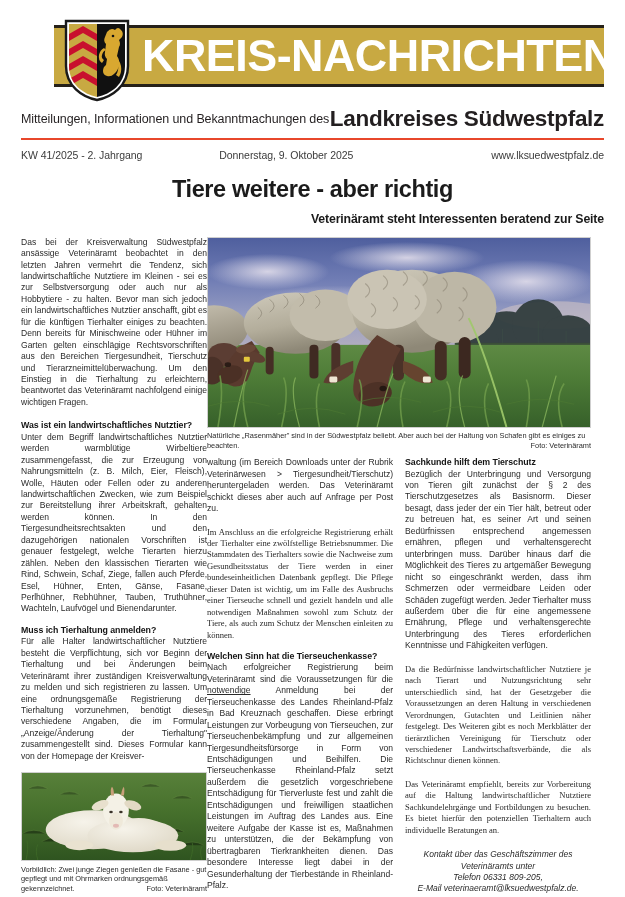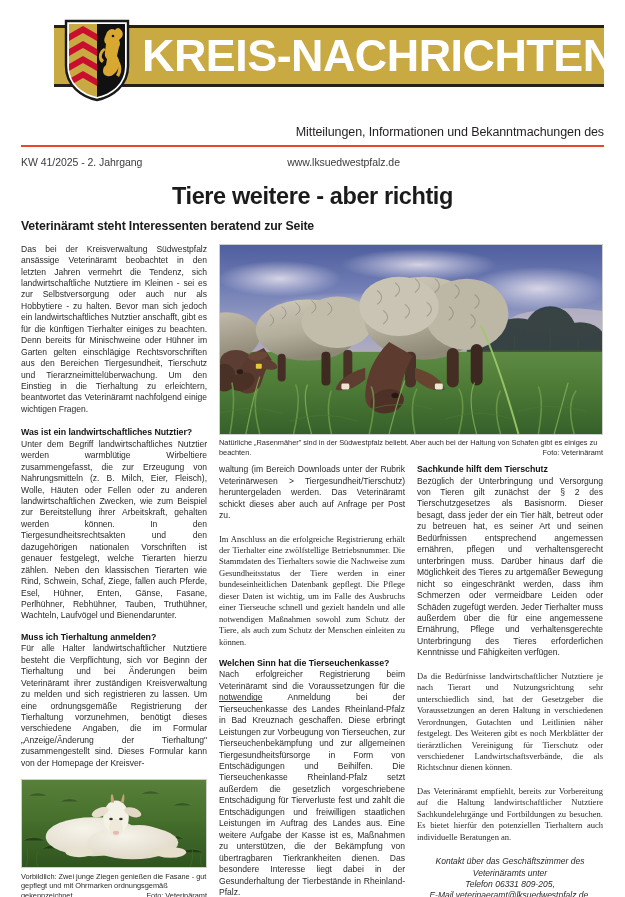--- a/index.html
+++ b/index.html
@@ -65,25 +65,24 @@
     left: 42px;
     top: 0px;
     width: 68px;
     height: 84px;
     z-index: 4;
   }
 
   
   .subrow {
     display: flex;
-    align-items: flex-end;
+    align-items: center;
     justify-content: space-between;
-    margin-top: 23px;
+    margin-top: 4px;
     padding-bottom: 4px;
-    flex-direction: column;
   }
   .subrow-left {
     font-size: 12.5px;
     color: #231f20;
     white-space: nowrap;
     letter-spacing: -0.1px;
   }
   .subrow-right {
     font-size: 22.5px;
     font-weight: bold;
@@ -113,33 +112,32 @@
   
   .headline {
     text-align: center;
     font-size: 23.5px;
     font-weight: bold;
     margin-top: 15px;
     letter-spacing: -0.4px;
     color: #1b1b1b;
   }
   .subhead {
-    text-align: left;
+    text-align: right;
     font-size: 12.3px;
     font-weight: bold;
     margin-top: 9px;
     letter-spacing: -0.15px;
     color: #1b1b1b;
   }
 
   
   .cols {
     display: flex;
     margin-top: 11px;
-    gap: 12px;
     align-items: flex-start;
   }
   .col {
     width: 186px;
     flex: 0 0 186px;
   }
 
   p.body {
     margin: 0;
     font-size: 8.55px;
@@ -227,25 +225,27 @@
           <path d="M52 40 q5 2 6 8 q1 6-2 11 l-3-2 q3-5 2-9 q-1-5-5-6 z"></path>
           <path d="M41 30 q-4 2-5 7 q-1 5 3 8 l2-3 q-3-2-2-5 q1-4 4-5 z"></path>
         </g>
         <circle cx="50" cy="18" r="1.3" fill="#111111"></circle>
       </g>
     </svg>
   </div>
 
   <div class="subrow">
     <div class="subrow-left">Mitteilungen, Informationen und Bekanntmachungen des</div>
+    <div class="subrow-right">Landkreises Südwestpfalz</div>
   </div>
   <div class="red-rule"></div>
 
   <div class="inforow">
     <div class="ir-left">KW 41/2025 - 2. Jahrgang</div>
+    <div class="ir-mid">Donnerstag, 9. Oktober 2025</div>
     <div class="ir-right">www.lksuedwestpfalz.de</div>
   </div>
 
   <div class="headline">Tiere weitere - aber richtig</div>
   <div class="subhead">Veterinäramt steht Interessenten beratend zur Seite</div>
 
   <div class="cols">
 
     <div class="col">
       <p class="body">Das bei der Kreisverwaltung Südwestpfalz ansässige Veterinäramt beobachtet in den letzten Jahren vermehrt die Tendenz, sich landwirtschaftliche Nutztiere im Kleinen - sei es zur Selbstversorgung oder auch nur als Hobbytiere - zu halten. Bevor man sich jedoch ein landwirtschaftliches Nutztier anschafft, gibt es für die künftigen Tierhalter einiges zu beachten. Denn bereits für Minischweine oder Hühner im Garten gelten einschlägige Rechtsvorschriften aus den Bereichen Tiergesundheit, Tierschutz und Tierarzneimittelüberwachung. Um den Einstieg in die Tierhaltung zu erleichtern, beantwortet das Veterinäramt nachfolgend einige wichtigen Fragen.</p>

